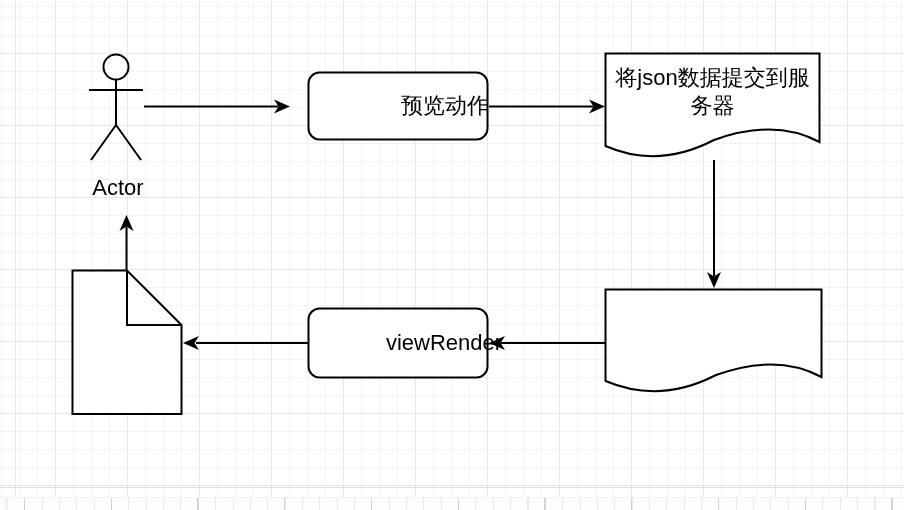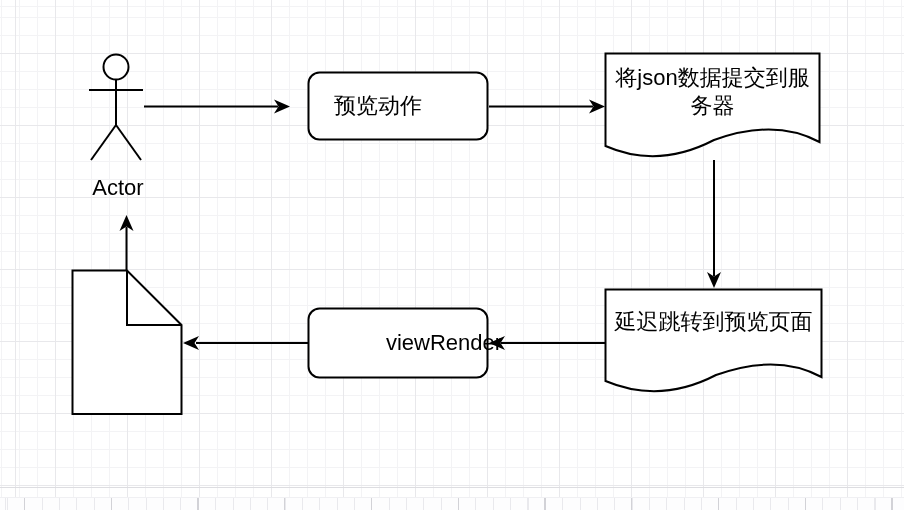--- a/index.html
+++ b/index.html
@@ -129,28 +129,27 @@
     </g>
 
     <g>
       <line class="wire" x1="126.5" y1="270" x2="126.5" y2="227"></line>
       <polygon class="head" points="126.5,215 119.5,231 126.5,226.5 133.5,231"></polygon>
     </g>
   </svg>
 
   <div class="lbl" style="left:68px; top:176px; width:100px; height:24px;text-align:center;">Actor</div>
 
-  <div class="lbl" style="left:288px; top:72px; width:180px; height:68px;">预览动作</div>
+  <div class="lbl" style="left:308px; top:72px; width:180px; height:68px;padding-left:47px;">预览动作</div>
 
   <div class="lbl col" style="left:605px; top:53px; width:215px; height:78px;">
     <div>将json数据提交到服</div>
     <div>务器</div>
   </div>
 
-  <div class="lbl" style="left:605px; top:289px; width:217px; height:66px;">延迟跳转到预览页面</div>
 
   <div class="lbl" style="left:308px; top:308px; width:180px; height:70px;padding-left:46px;">viewRender</div>
 
 
   <div class="page-edge"></div>
 </div>
 
 <div class="offpage-strip"></div>
 
 </body></html>

